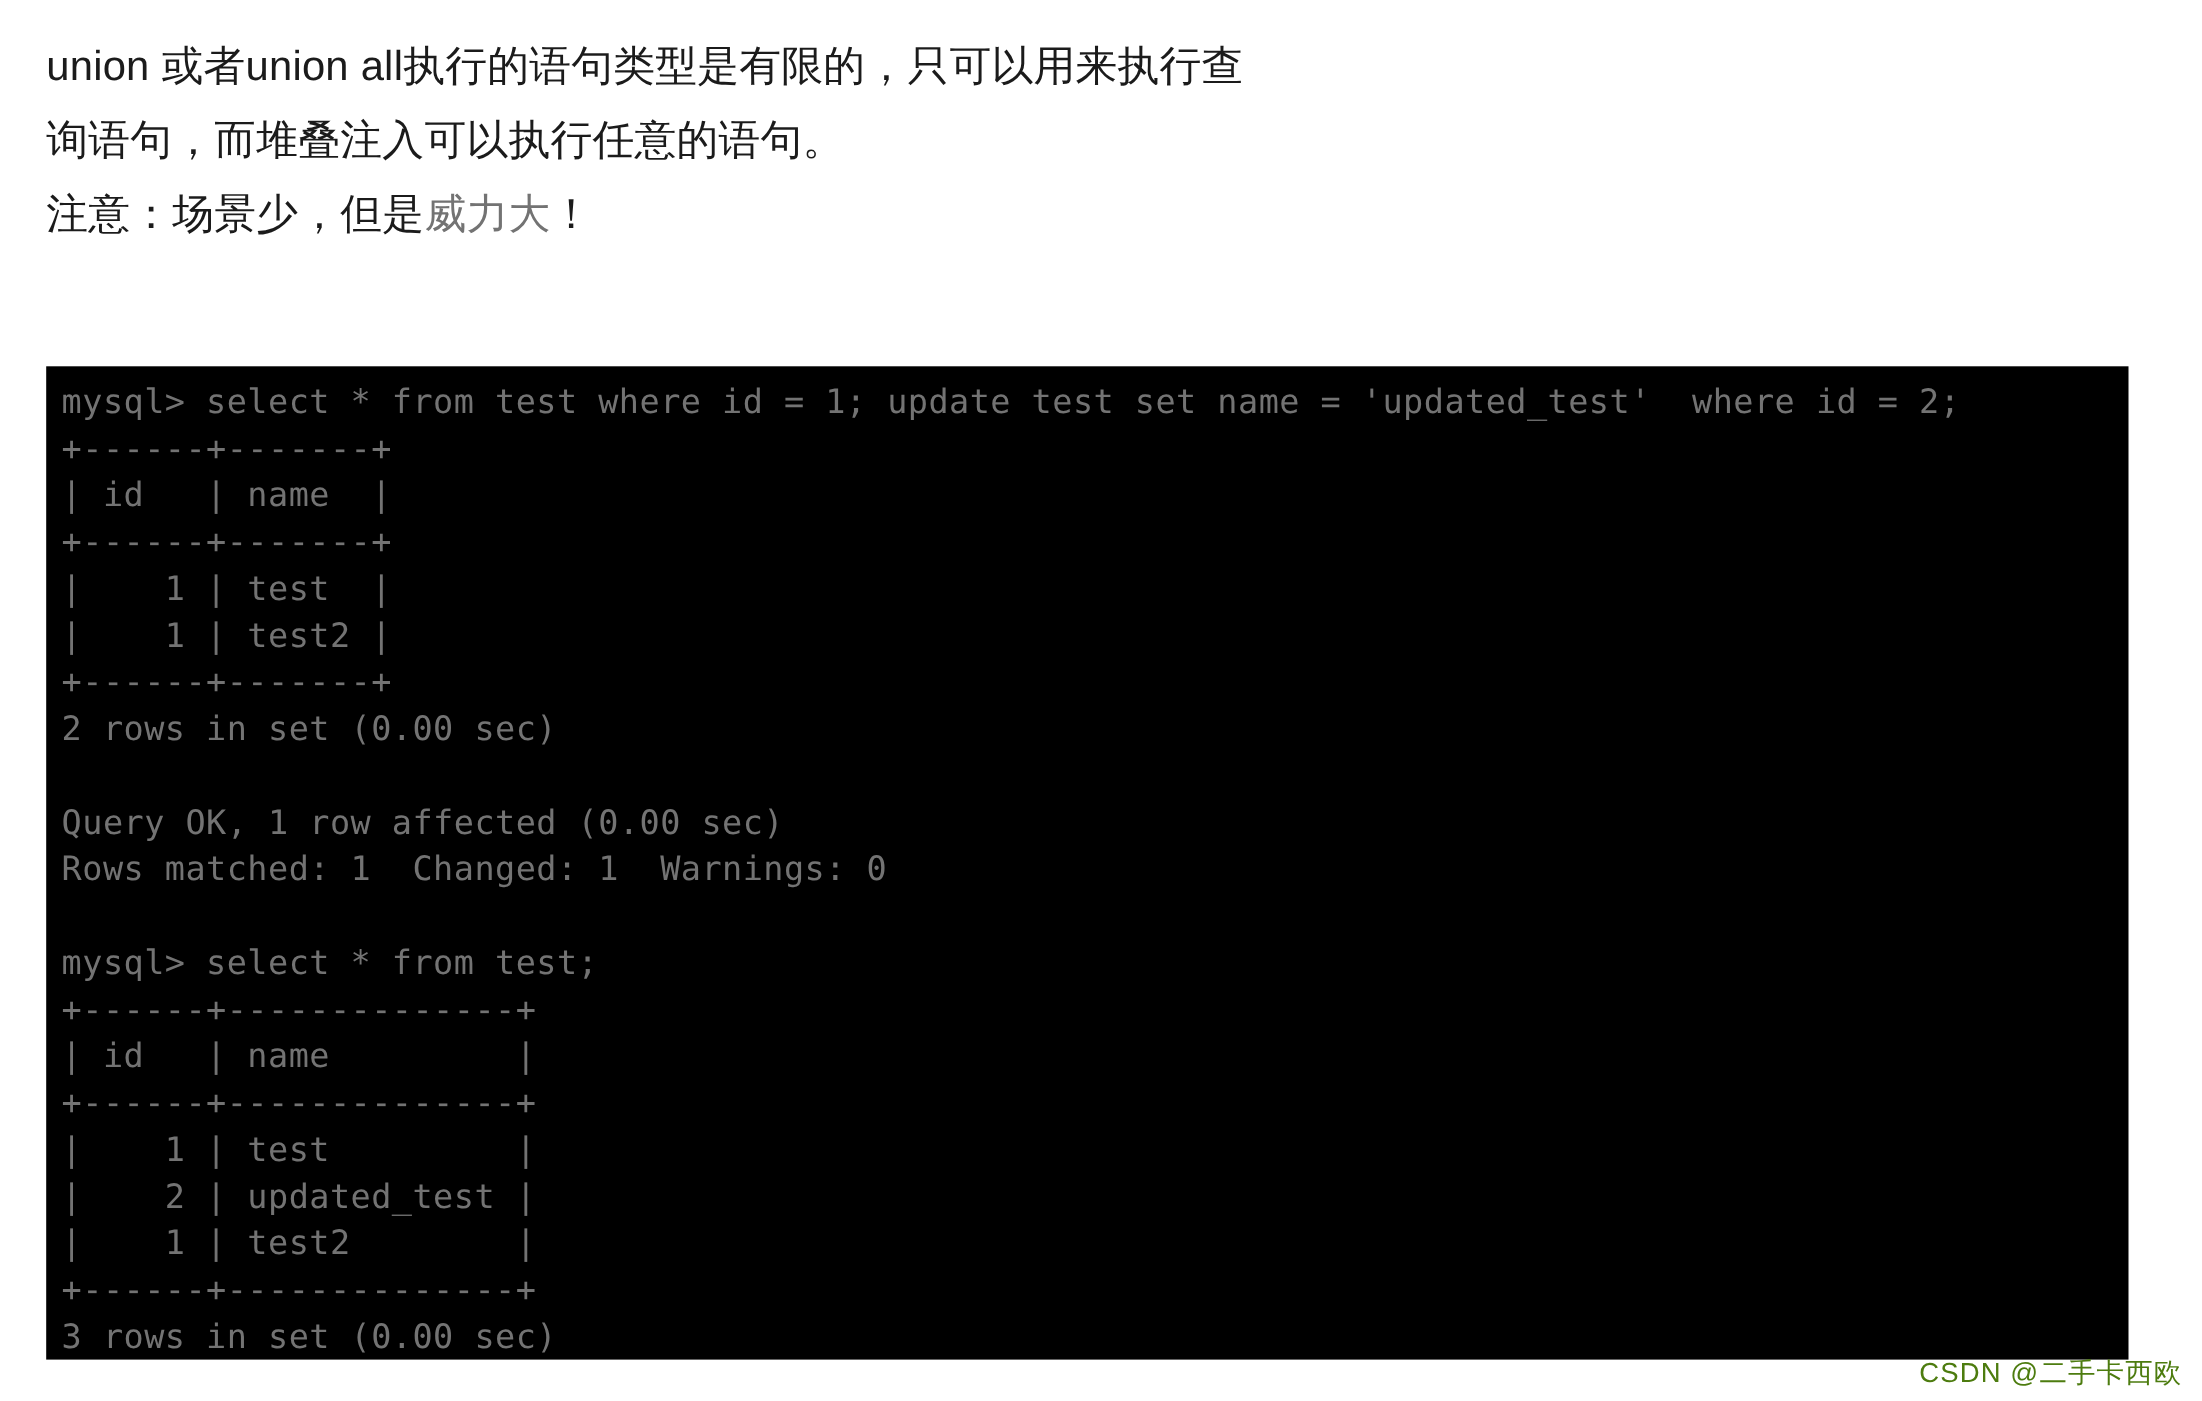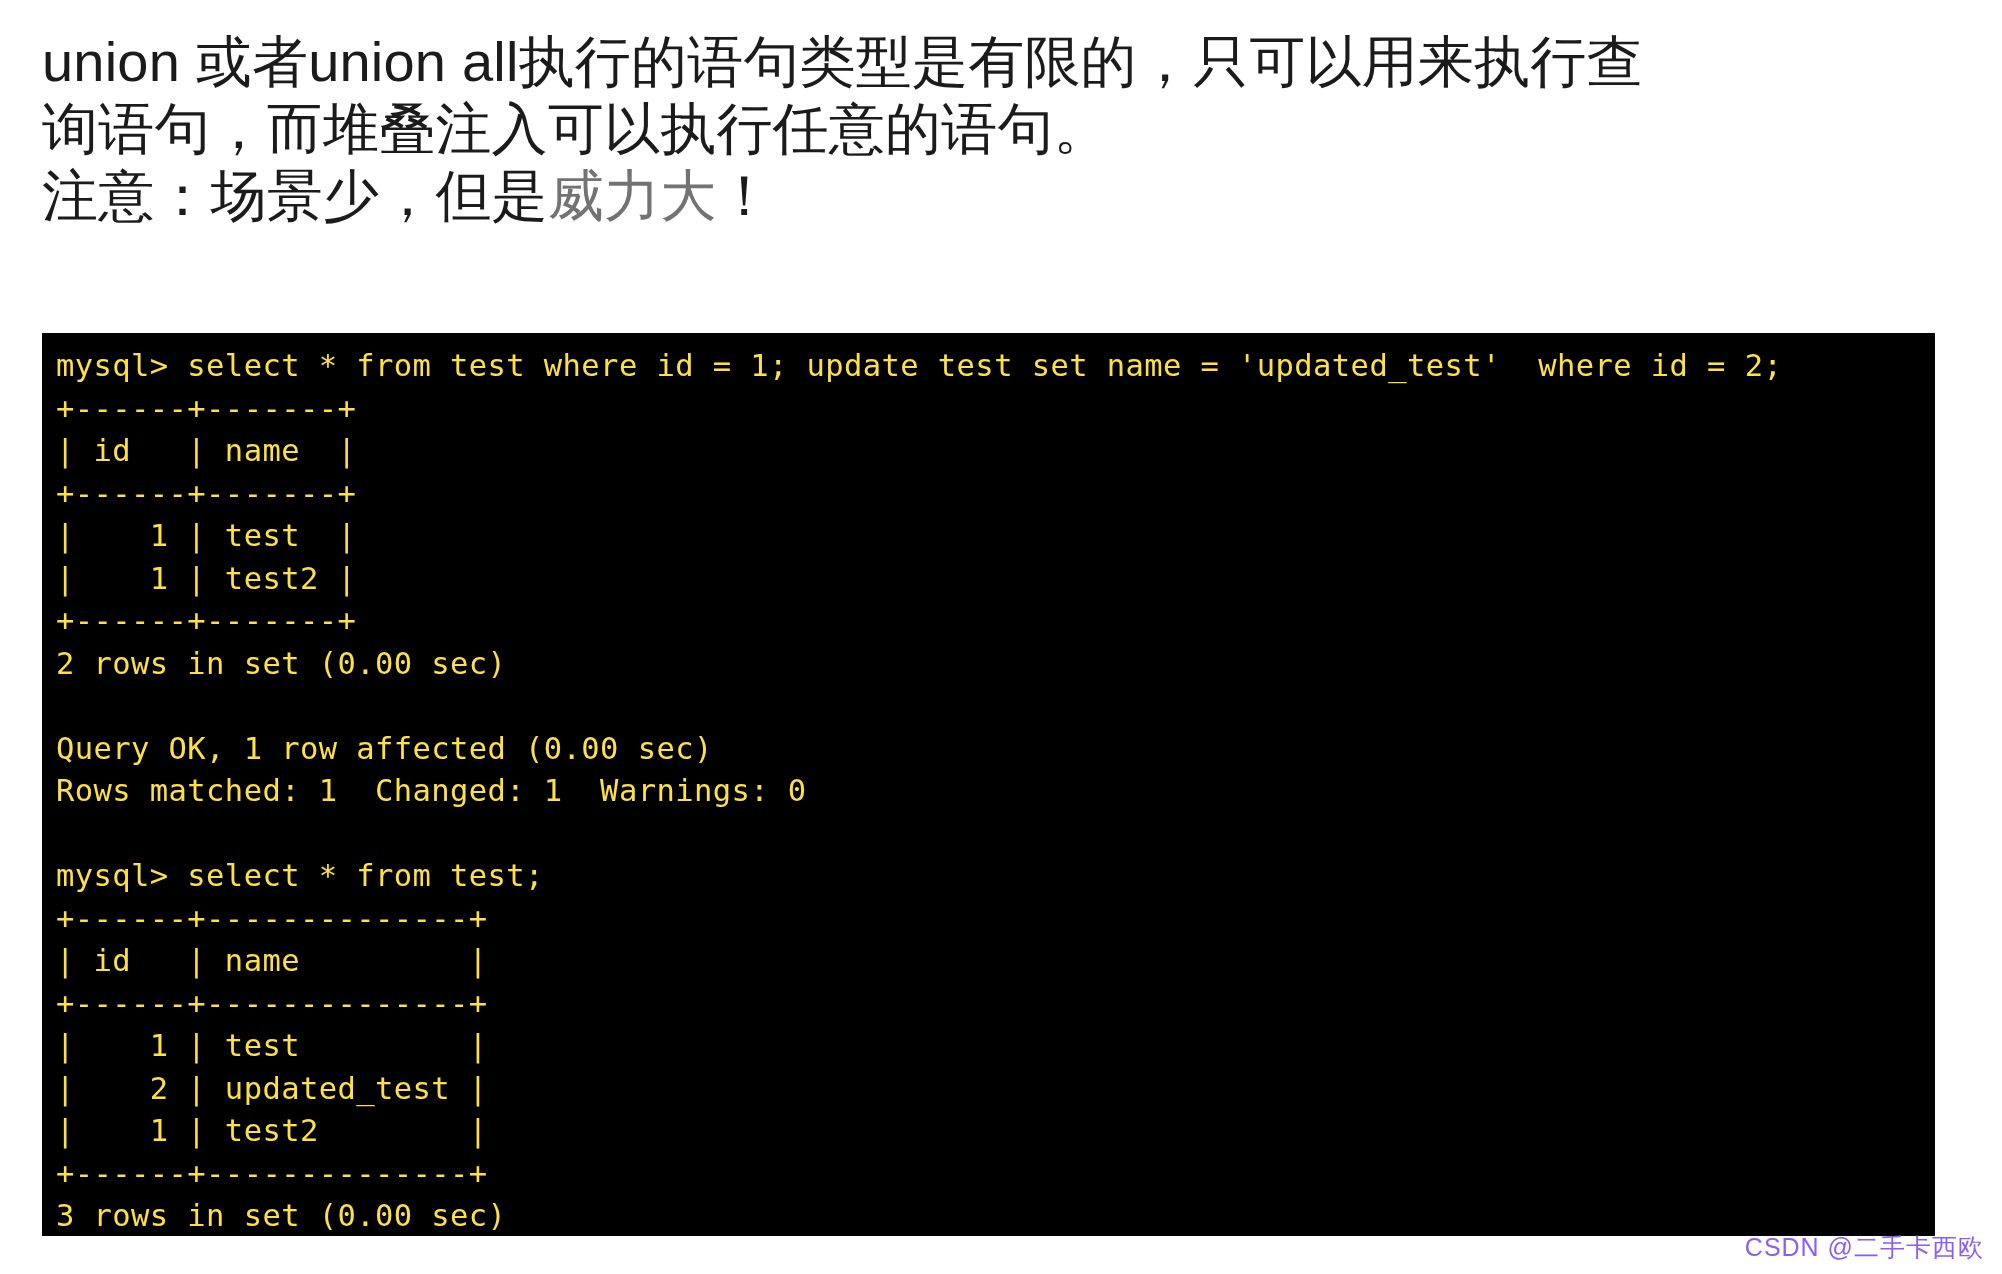--- a/index.html
+++ b/index.html
@@ -17,21 +17,21 @@
 
   
   #prose {
     position: absolute;
     left: 42px;
     top: 28px;
     width: 1900px;
   }
   .prose-line {
     color: #1b1b1b;
-    font-size: 56px;
+    font-size: 38px;
     line-height: 67px;
     letter-spacing: 0.2px;
     white-space: pre;
     font-weight: 400;
   }
   .prose-line .hl {
     color: #737373;
   }
 
   
@@ -40,39 +40,39 @@
     left: 42px;
     top: 333px;
     width: 1893px;
     height: 903px;
     background: #000000;
     overflow: hidden;
   }
   #terminal-body {
     padding: 12px 0 0 14px;
     margin: 0;
-    color: #fde047;
+    color: #737373;
     font-family: "DejaVu Sans Mono", "Liberation Mono", monospace;
     font-size: 30.5px;
     line-height: 42.5px;
     letter-spacing: 0.4px;
     white-space: pre;
     font-weight: 400;
   }
   .term-line {
     white-space: pre;
     min-height: 42.5px;
   }
 
   
   #watermark {
     position: absolute;
     right: 18px;
     bottom: 10px;
-    color: #8b5cf6;
+    color: #4d7c0f;
     font-size: 25px;
     letter-spacing: 1px;
     font-family: "Liberation Sans", "DejaVu Sans", sans-serif;
     white-space: pre;
   }
 </style>
 </head>
 <body>
 
 <div id="prose">

